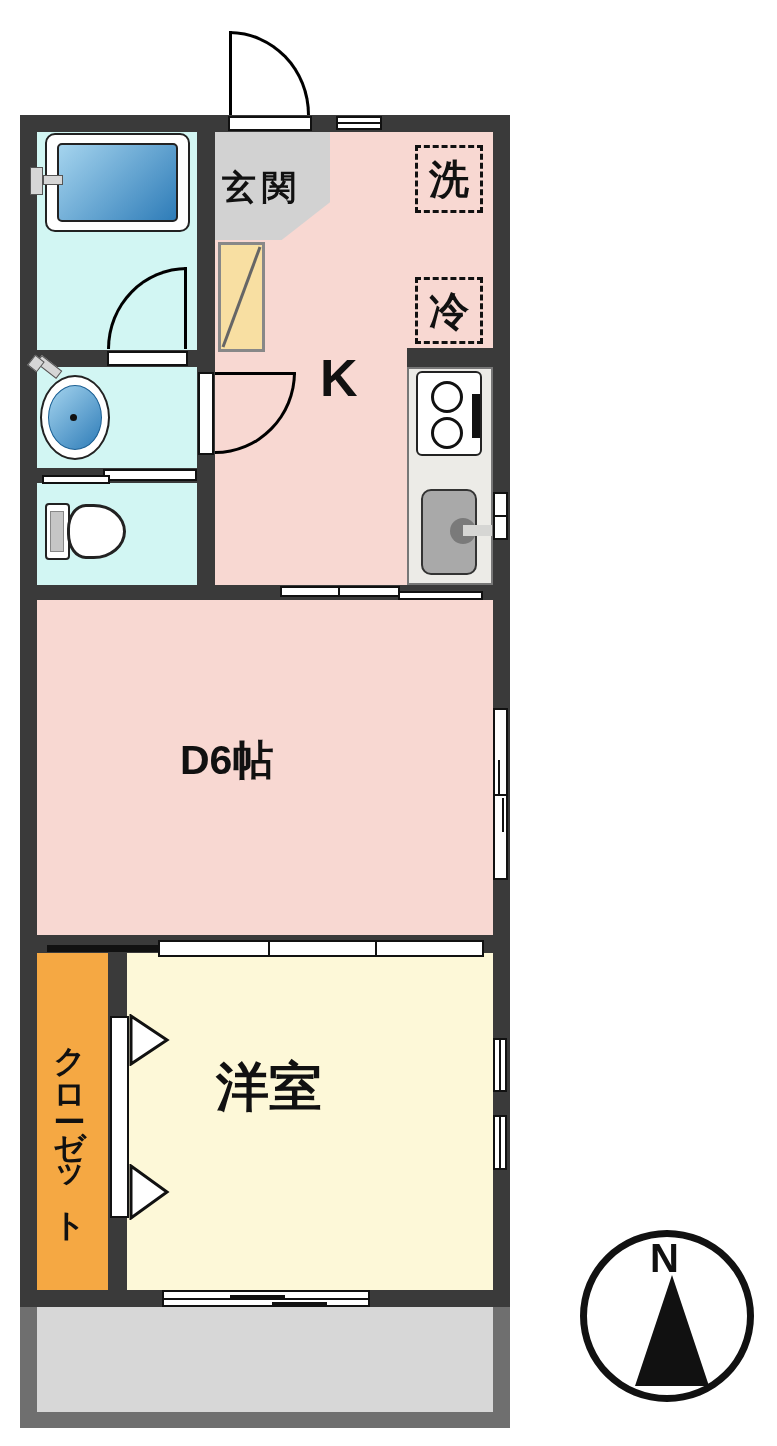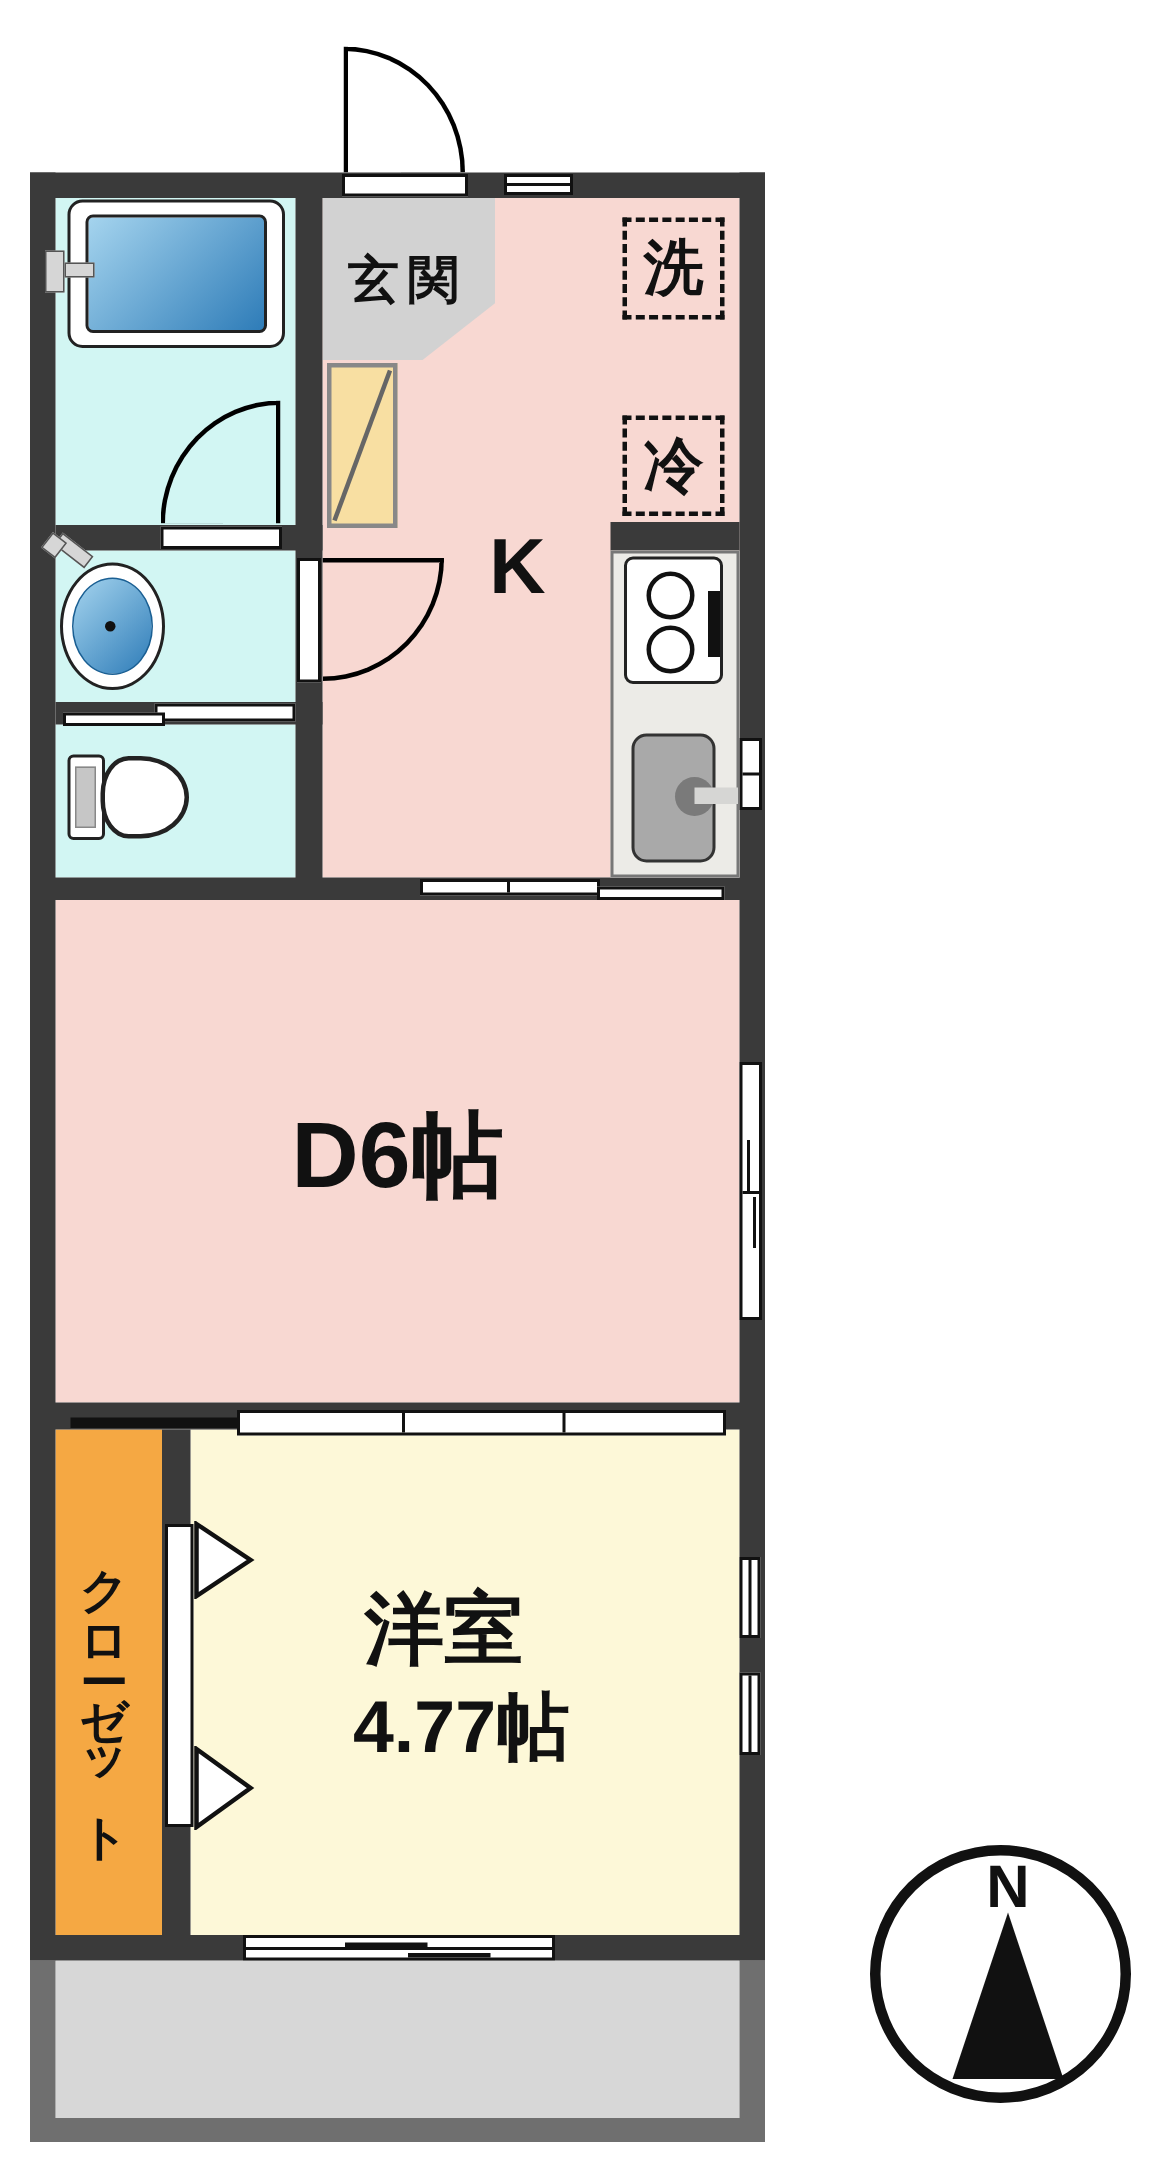--- a/index.html
+++ b/index.html
@@ -6,21 +6,21 @@
   #canvas{
     position:relative;width:777px;height:1446px;background:#fff;overflow:hidden;
     font-family:"Liberation Sans","DejaVu Sans",sans-serif;
   }
   #canvas *{position:absolute;box-sizing:border-box;}
   .wall{background:var(--wall,#3a3a3a);}
   .bwall{background:var(--balcony_wall,#6f6f6f);}
   .room{}
   .wet{background:var(--wet_area,#d2f6f3);}
   .pink{background:var(--kitchen_dining,#f8d8d2);}
-  .label{color:#111;font-weight:bold;line-height:1;text-align:center;white-space:nowrap;}
+  .label{color:#111;font-weight:bold;line-height:1;white-space:nowrap;}
   .leaf{background:#fff;border:2px solid #111;}
   .slider{background:#fff;border:2px solid #111;}
   .win{background:#fff;border:2px solid #111;}
   .divider-h{position:absolute;left:0;right:0;height:2px;background:#111;}
   .divider-v{position:absolute;top:0;bottom:0;width:2px;background:#111;}
   .dashedbox{border:3px dashed #111;display:flex;align-items:center;justify-content:center;}
 </style>
 </head>
 <body>
 
@@ -141,22 +141,21 @@
   </div>
 
   <div class="slider" style="left:162px;top:1290px;width:208px;height:17px;">
     <span class="divider-h" style="top:6px;"></span>
     <span style="left:66px;top:3px;width:55px;height:3px;background:#111;"></span>
     <span style="left:108px;top:10px;width:55px;height:3px;background:#111;"></span>
   </div>
 
   <div class="label" style="left:222px;top:170px;width:100px;font-size:34px;letter-spacing:6px;">玄関</div>
   <div class="label" style="left:320px;top:352px;width:50px;font-size:52px;">K</div>
-  <div class="label" style="left:180px;top:740px;width:170px;font-size:62px;">D6帖</div>
+  <div class="label" style="left:180px;top:740px;width:170px;font-size:41px;">D6帖</div>
   <div class="label" style="left:216px;top:1060px;width:160px;font-size:53px;">洋室</div>
-  <div class="label" style="left:200px;top:1128px;width:215px;font-size:49px;">4.77帖</div>
   <div class="label" style="left:54px;top:1002px;height:248px;font-size:32px;writing-mode:vertical-rl;text-align:center;letter-spacing:4px;">クローゼット</div>
 
   <div style="left:580px;top:1230px;width:174px;height:172px;border:7px solid #111;border-radius:50%;background:#fff;"></div>
   <div style="left:635px;top:1275px;width:0;height:0;border-left:37px solid transparent;border-right:37px solid transparent;border-bottom:111px solid #111;"></div>
   <div class="label" style="left:650px;top:1238px;width:44px;font-size:40px;">N</div>
 
 </div>
 
 </body></html>

